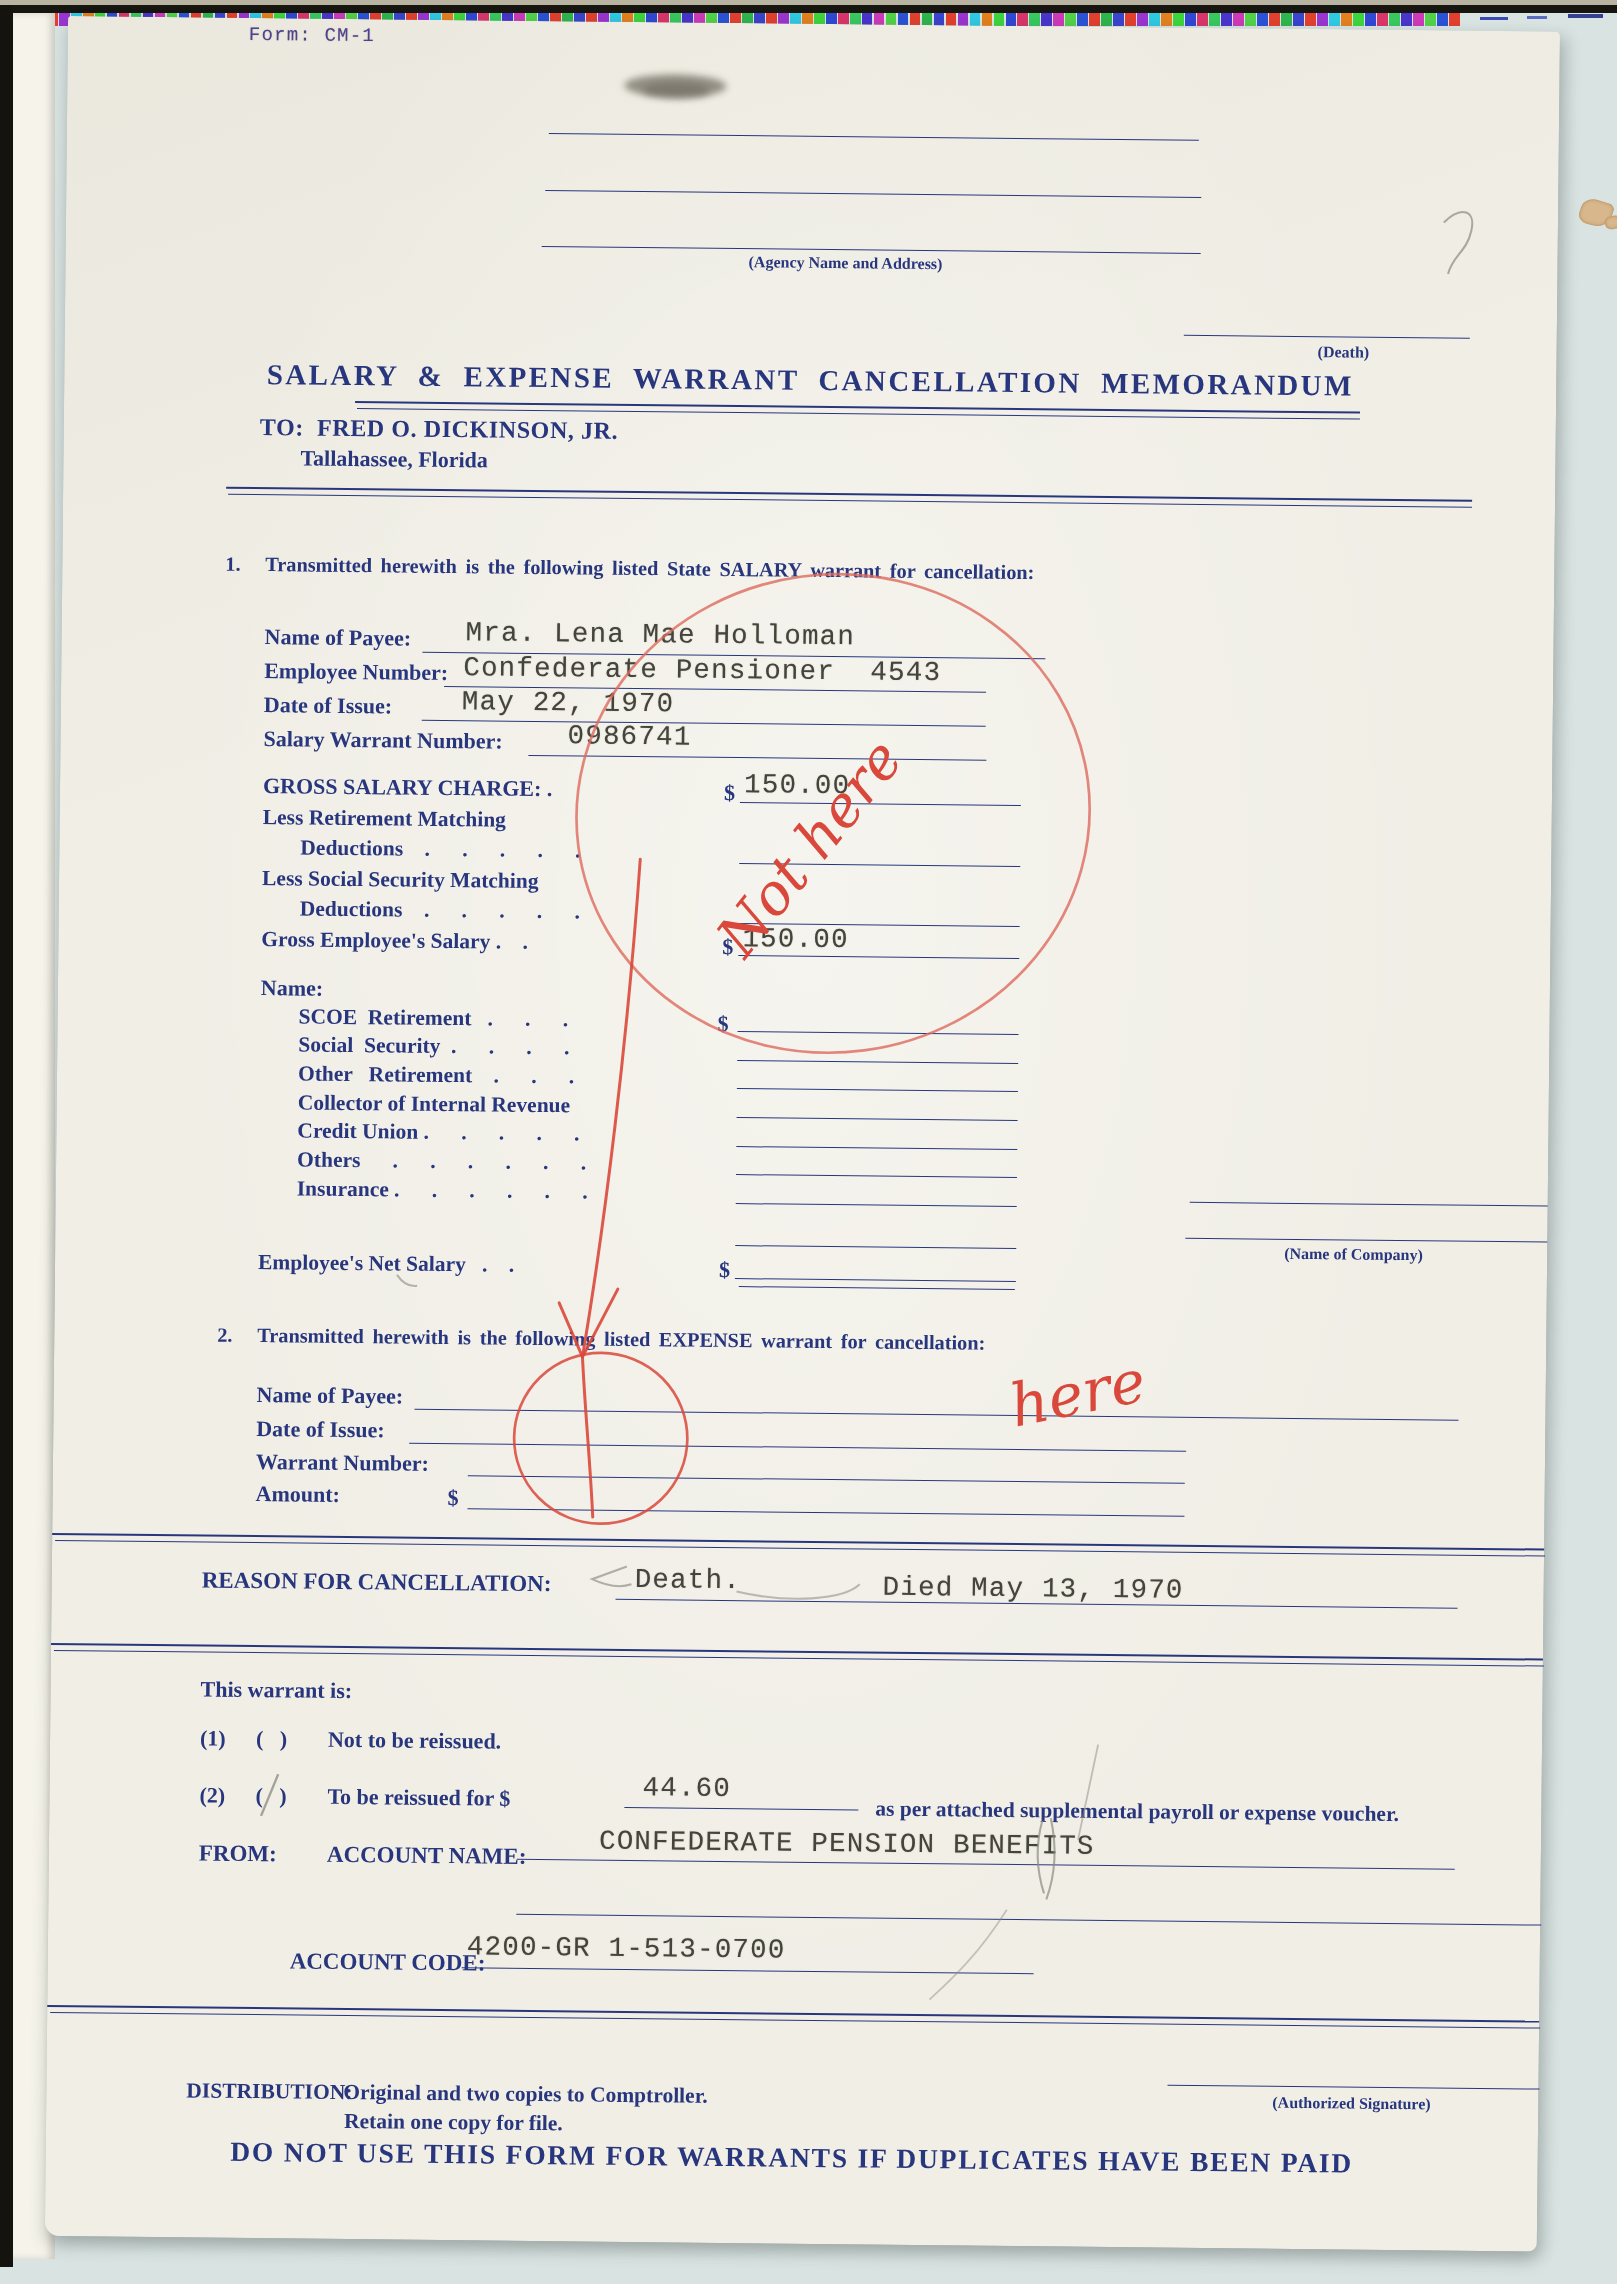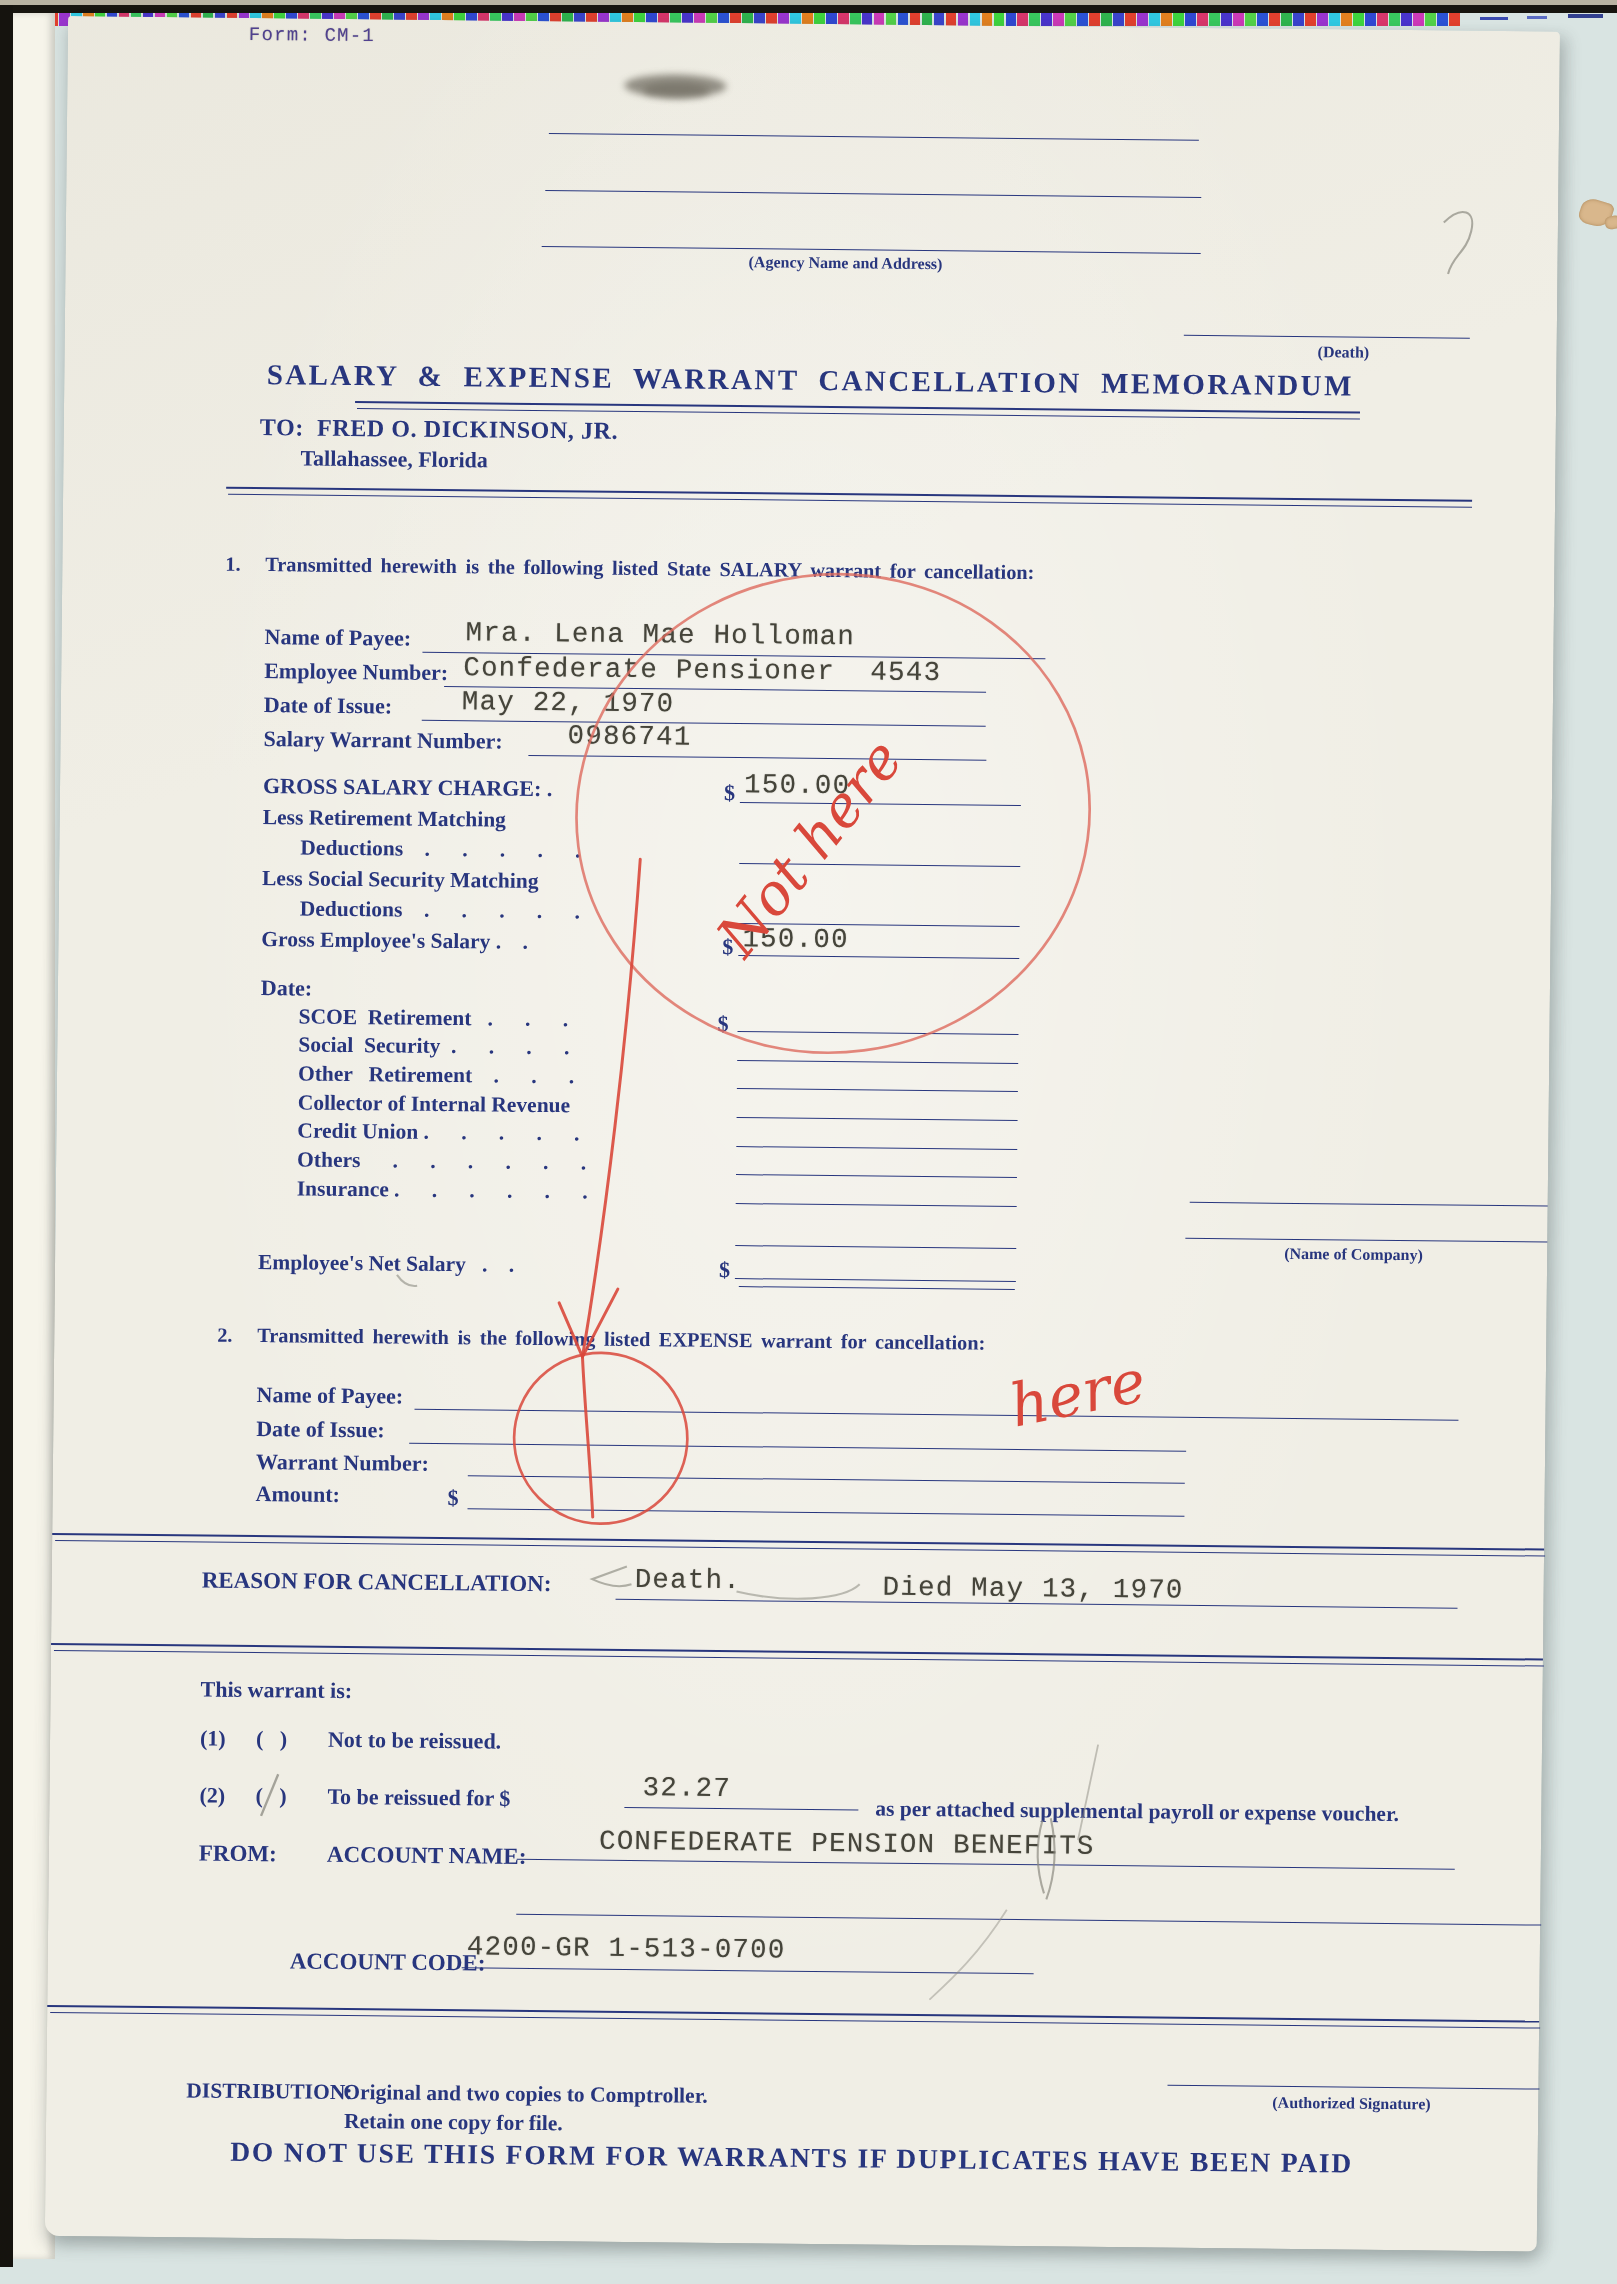--- a/index.html
+++ b/index.html
@@ -229,21 +229,21 @@
 
     <div class="lbl" style="left:260px;top:865px;font-size:21.5px;">Less Social Security Matching</div>
     <div class="lbl" style="left:298px;top:895px;font-size:21.5px;">Deductions    .      .      .      .      .</div>
     <div class="line" style="left:737px;top:916px;width:281px;"></div>
 
     <div class="lbl" style="left:260px;top:926px;font-size:21.5px;">Gross Employee's Salary .    .</div>
     <div class="lbl" style="left:721px;top:928px;">$</div>
     <div class="typed" style="left:741px;top:916px;">150.00</div>
     <div class="line" style="left:737px;top:948px;width:281px;"></div>
 
-    <div class="lbl" style="left:260px;top:974px;">Date:</div>
+    <div class="lbl" style="left:260px;top:974px;">Name:</div>
 
     <div class="lbl" style="left:298px;top:1003px;font-size:21.5px;">SCOE  Retirement   .      .      .</div>
     <div class="lbl" style="left:717px;top:1005px;">$</div>
     <div class="line" style="left:737px;top:1024px;width:281px;"></div>
 
     <div class="lbl" style="left:298px;top:1031px;font-size:21.5px;">Social  Security  .      .      .      .</div>
     <div class="line" style="left:737px;top:1053px;width:281px;"></div>
 
     <div class="lbl" style="left:298px;top:1060px;font-size:21.5px;">Other   Retirement    .      .      .</div>
     <div class="line" style="left:737px;top:1081px;width:281px;"></div>
@@ -300,21 +300,21 @@
 
     <div class="lbl" style="left:207px;top:1676px;">This warrant is:</div>
 
     <div class="lbl" style="left:207px;top:1725px;">(1)</div>
     <div class="lbl" style="left:263px;top:1725px;">(   )</div>
     <div class="lbl" style="left:335px;top:1725px;">Not to be reissued.</div>
 
     <div class="lbl" style="left:207px;top:1782px;">(2)</div>
     <div class="lbl" style="left:263px;top:1782px;">(   )</div>
     <div class="lbl" style="left:335px;top:1782px;">To be reissued for $</div>
-    <div class="typed" style="left:650px;top:1766px;">32.27</div>
+    <div class="typed" style="left:650px;top:1766px;">44.60</div>
     <div class="line" style="left:632px;top:1801px;width:234px;"></div>
     <div class="lbl" style="left:883px;top:1789px;font-size:21.5px;">as per attached supplemental payroll or expense voucher.</div>
 
     <div class="lbl" style="left:207px;top:1839px;font-size:23px;">FROM:</div>
     <div class="lbl" style="left:335px;top:1839px;font-size:23px;">ACCOUNT NAME:</div>
     <div class="typed" style="left:607px;top:1820px;">CONFEDERATE PENSION BENEFITS</div>
     <div class="line" style="left:525px;top:1854px;width:938px;"></div>
     <div class="line" style="left:525px;top:1909px;width:1025px;"></div>
 
     <div class="lbl" style="left:299px;top:1946px;font-size:23px;">ACCOUNT CODE:</div>

